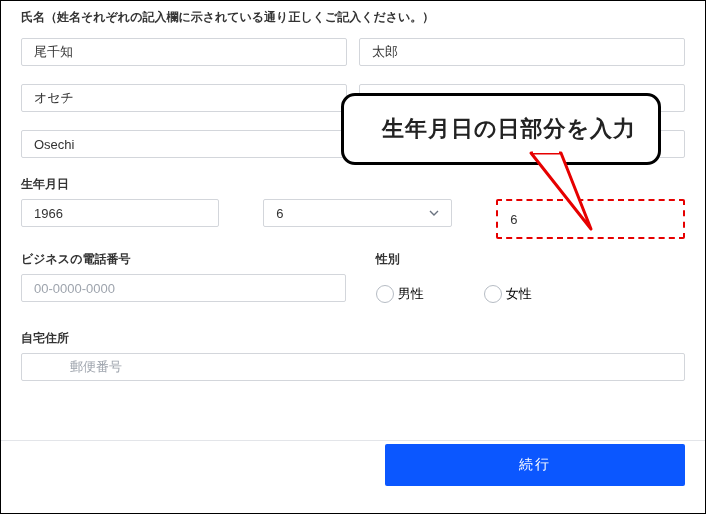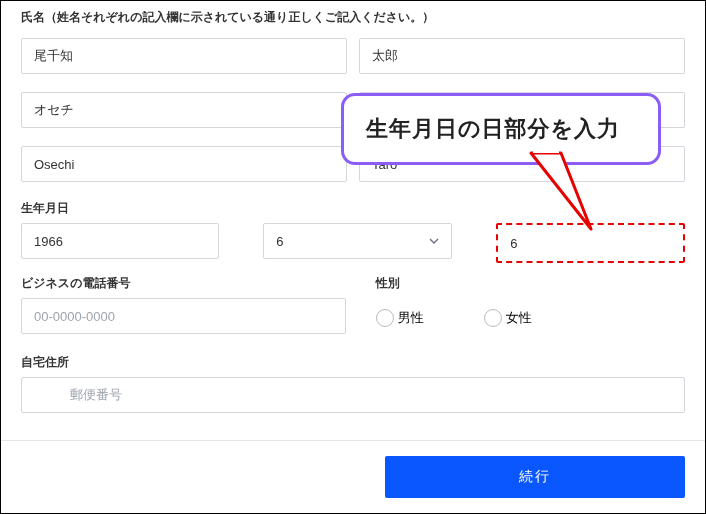--- a/index.html
+++ b/index.html
@@ -30,21 +30,21 @@
     font-weight: 600;
   }
   .row {
     display: flex;
     gap: 12px;
     margin-bottom: 18px;
   }
   .col { flex: 1; position: relative; }
   .input, .select-like {
     width: 100%;
-    height: 36px;
+    height: 28px;
     border: 1px solid #d3d6db;
     background: #fff;
     padding: 0 12px;
     font-size: 13px;
     color: #333;
     display: flex;
     align-items: center;
     border-radius: 2px;
   }
   .input.placeholder { color: #9ea4ad; }
@@ -96,21 +96,21 @@
   }
   .address .input { margin-bottom: 0; padding-left: 48px; }
   .divider {
     position: absolute;
     left: 0; right: 0;
     bottom: 72px;
     border-top: 1px solid #e3e5e9;
   }
   .footer {
     position: absolute;
-    left: 0; right: 0; bottom: 0;
+    left: 0; right: 0; bottom: 12px;
     height: 72px;
     display: flex;
     justify-content: flex-end;
     align-items: center;
     padding: 0 20px;
   }
   .primary-btn {
     width: 300px;
     height: 42px;
     background: #0b57ff;
@@ -123,30 +123,30 @@
     border-radius: 2px;
   }
   
   .callout-wrap {
     position: absolute;
     left: 340px;
     top: 92px;
     z-index: 20;
   }
   .callout-box {
-    border: 3px solid #8b5cf6;
+    border: 3px solid #000000;
     border-radius: 14px;
     background: #fff;
     padding: 18px 22px;
     font-size: 22px;
     font-weight: 700;
     letter-spacing: 1px;
     color: #222;
     width: 320px;
-    text-align: left;
+    text-align: right;
   }
   .callout-tail {
     position: absolute;
     left: 180px;
     top: 58px;
     width: 80px;
     height: 90px;
   }
 </style>
 </head>

